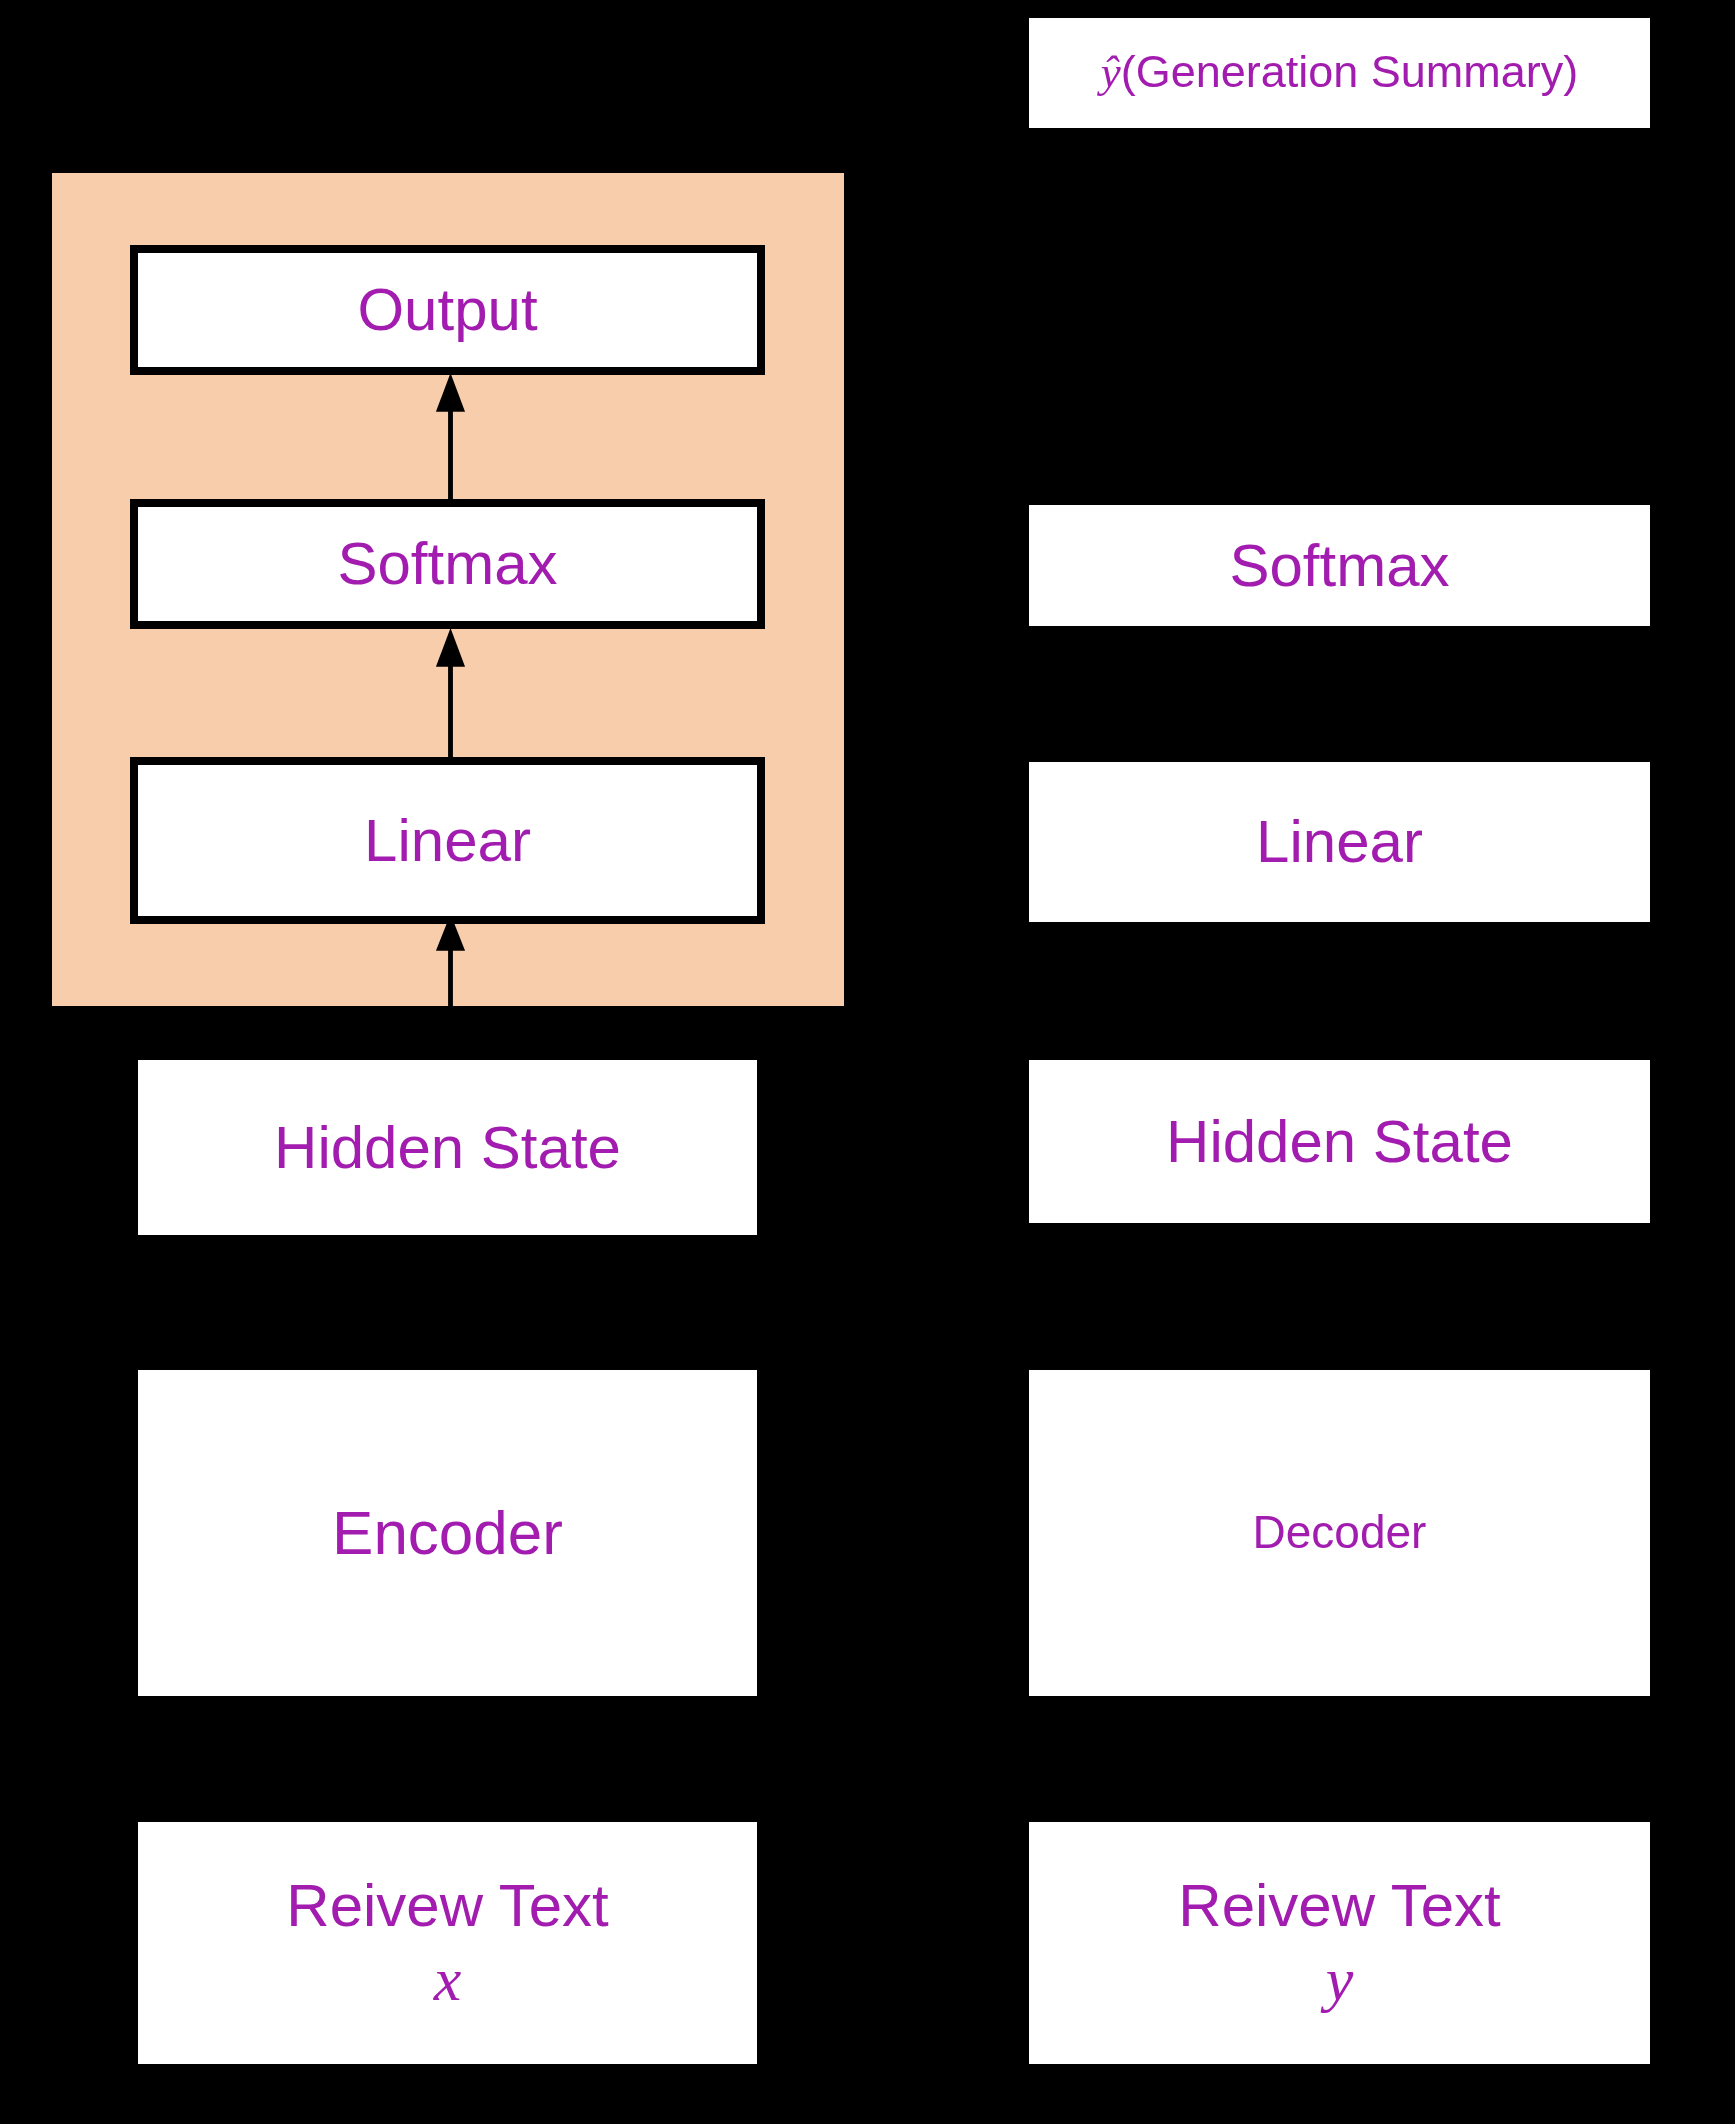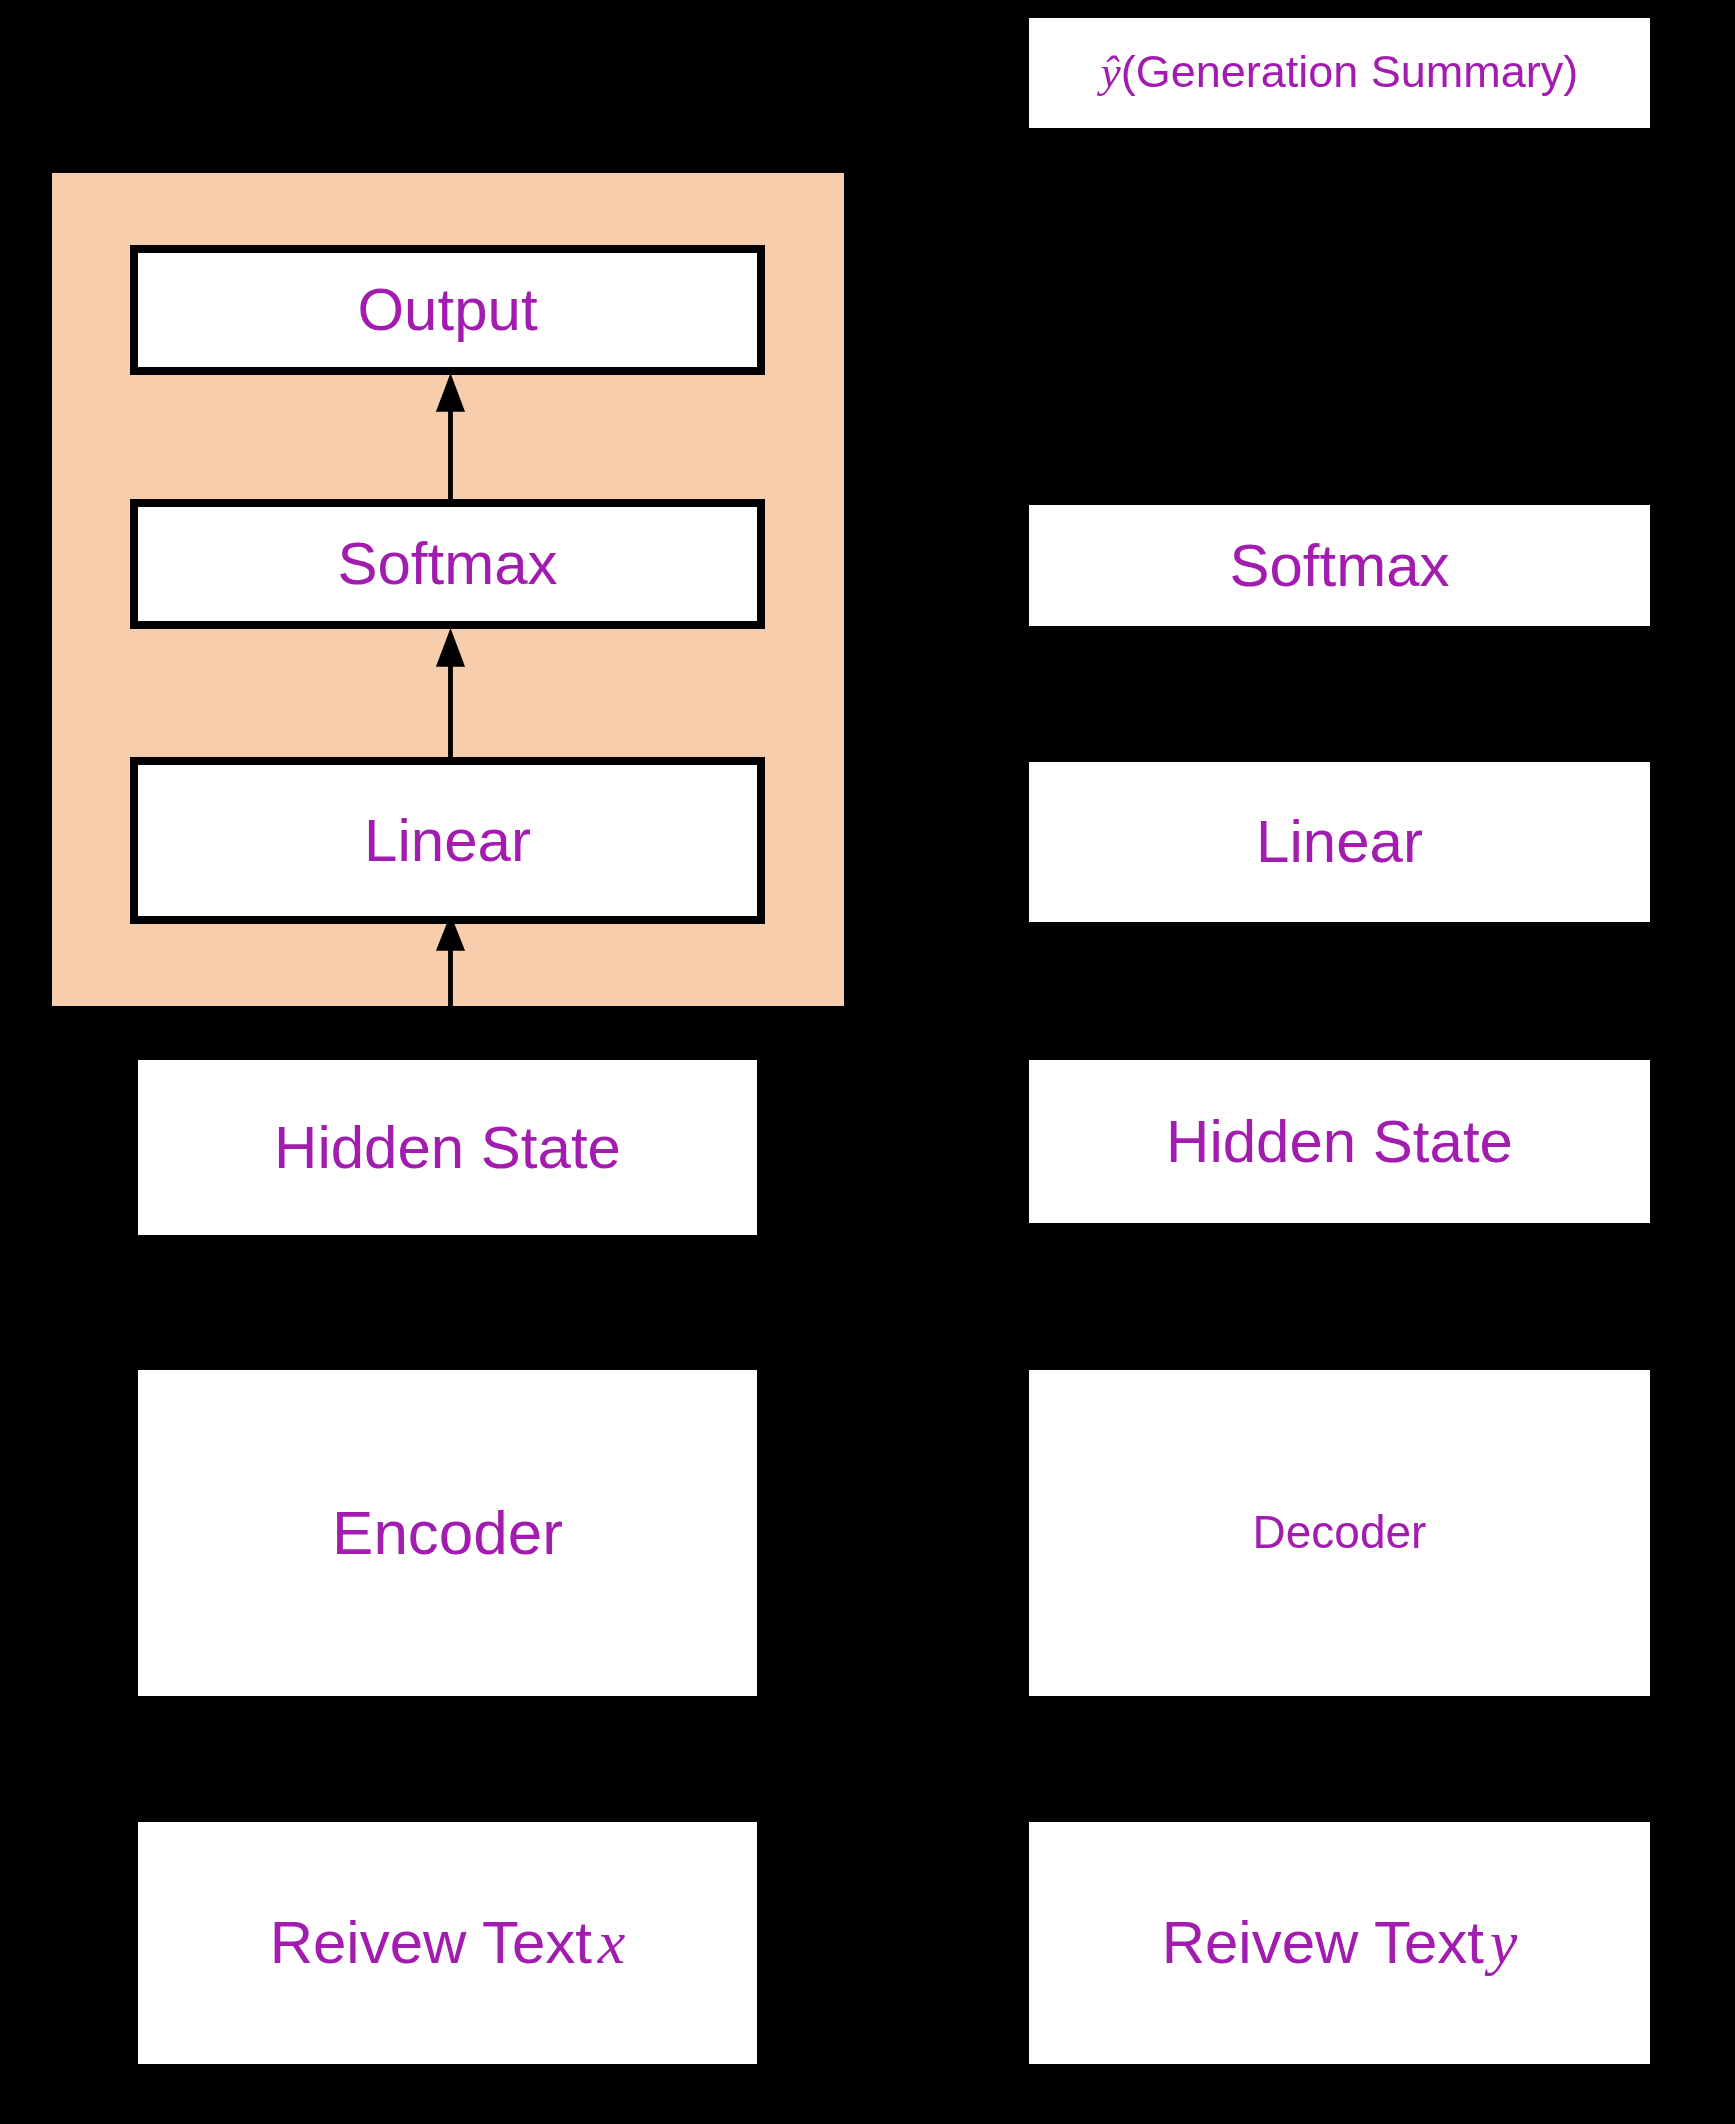--- a/index.html
+++ b/index.html
@@ -36,21 +36,21 @@
   .lbl {
     display: block;
     white-space: nowrap;
   }
   .math {
     font-family: "Liberation Serif", serif;
     font-style: italic;
   }
   .stacklabel {
     display: flex;
-    flex-direction: row;
+    flex-direction: column;
     align-items: center;
     justify-content: center;
     gap: 5.8px;
   }
   .arrow {
     position: absolute;
   }
   .arrow svg { display: block; }
 </style>
 </head>

